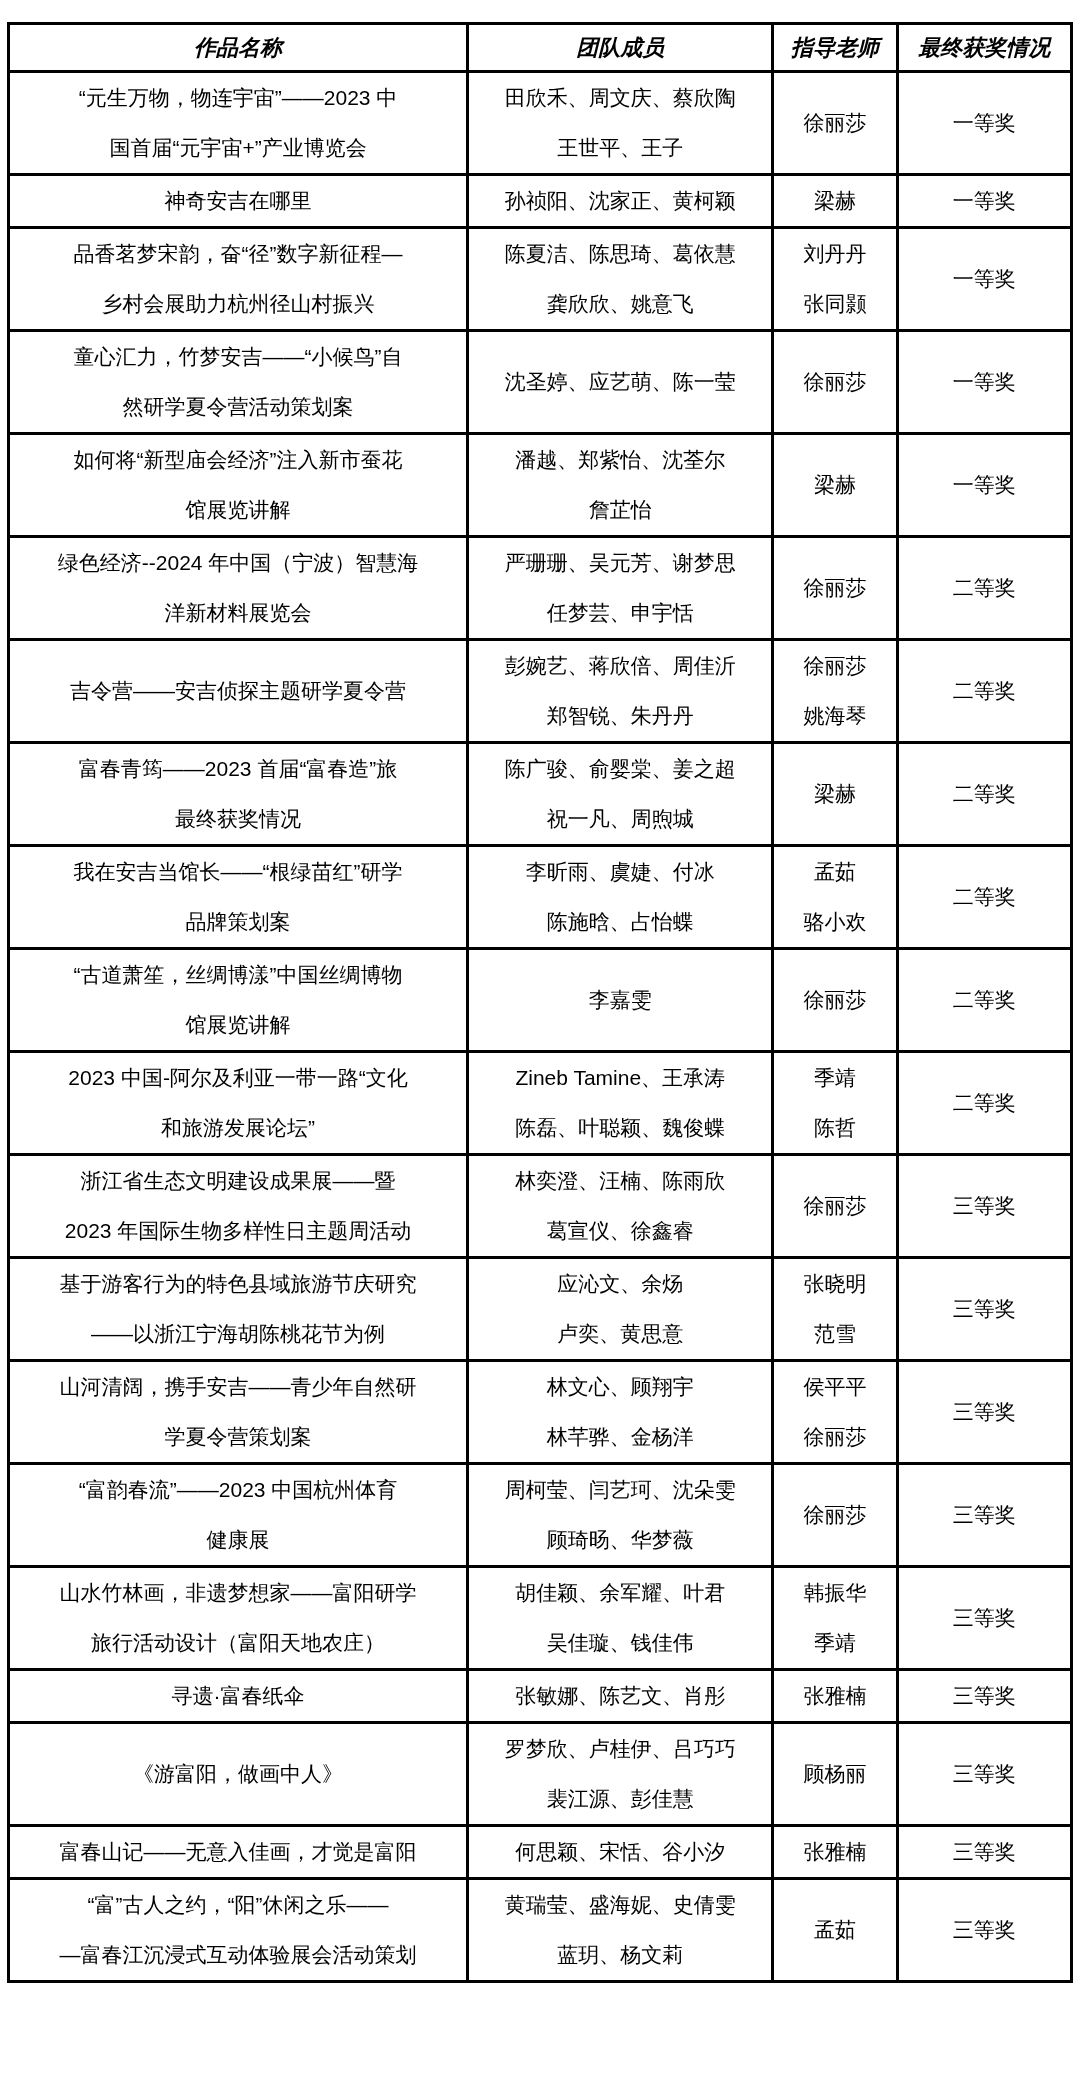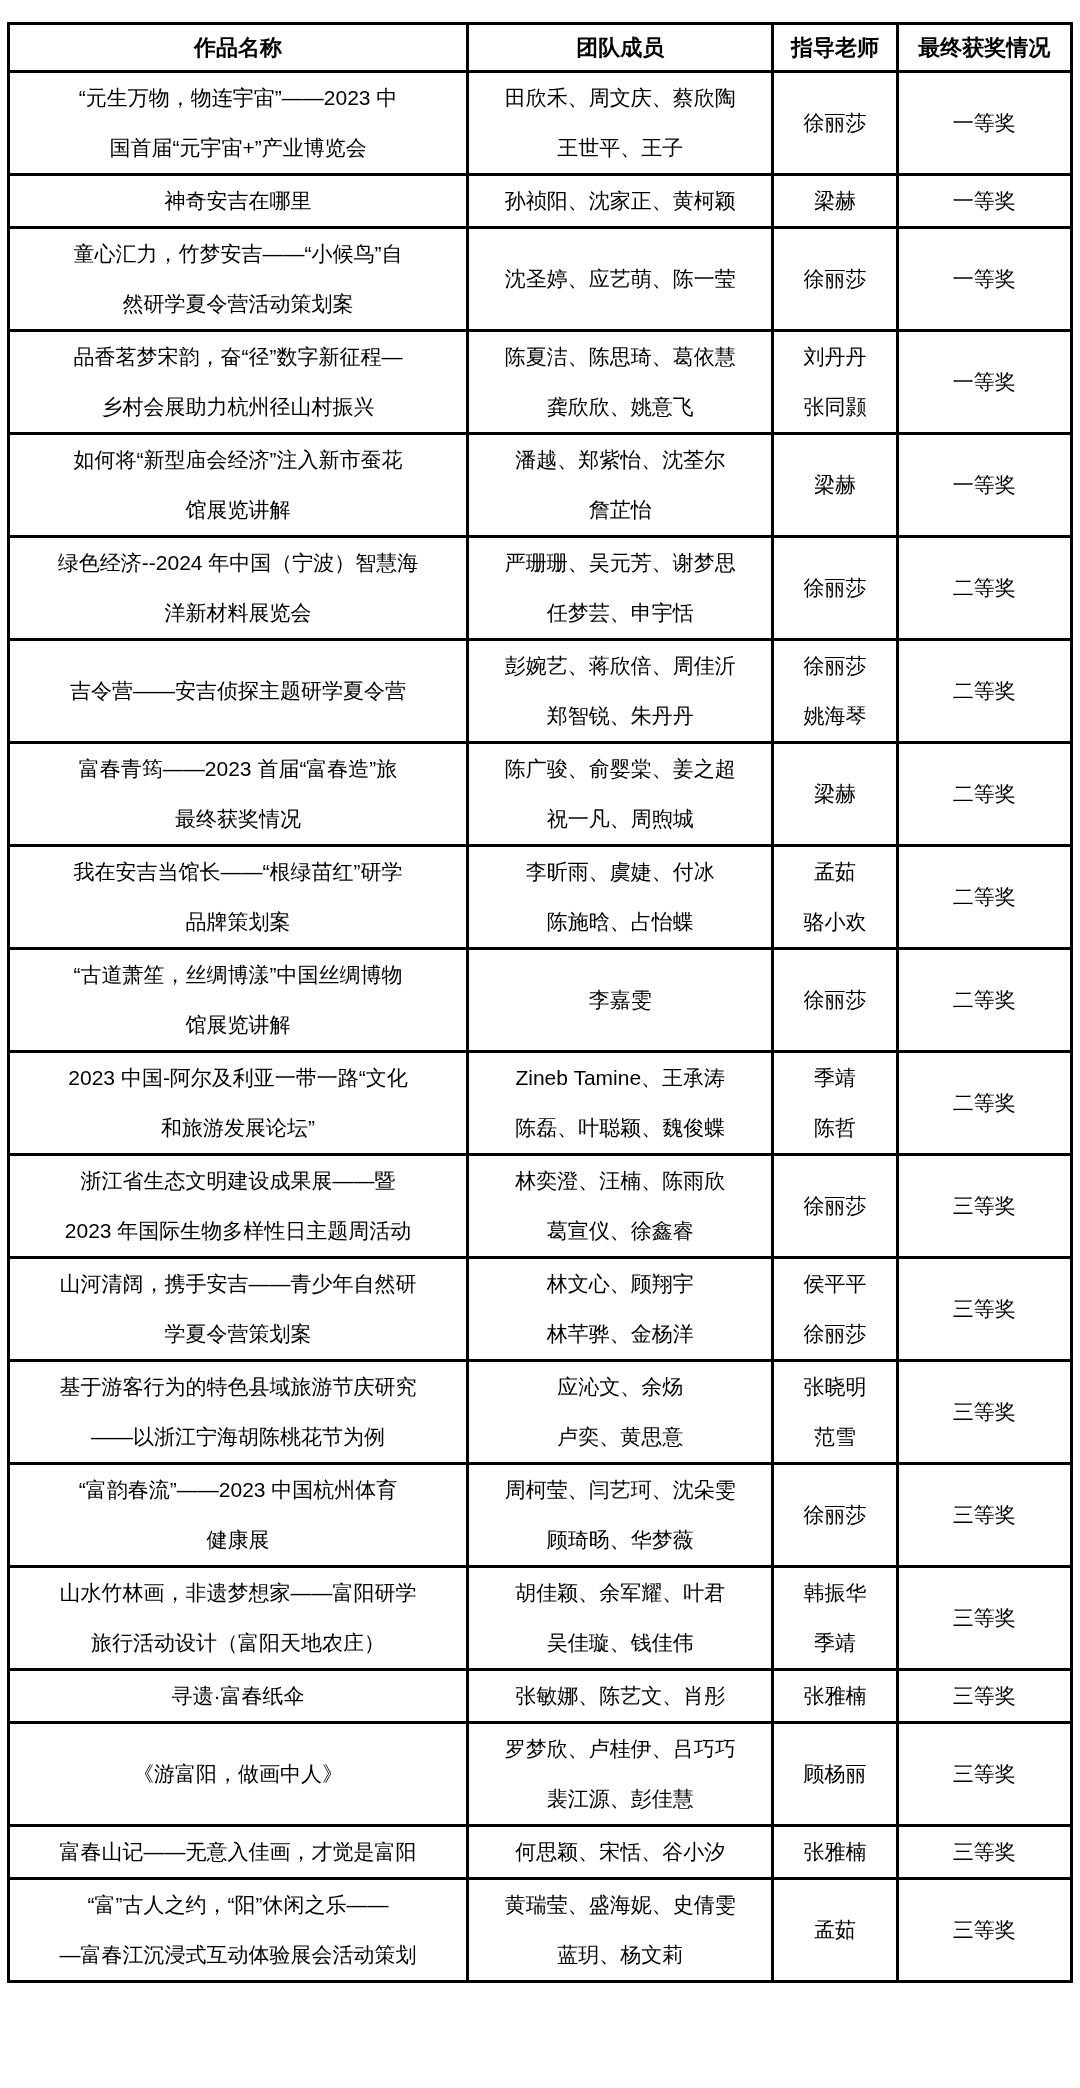--- a/index.html
+++ b/index.html
@@ -28,20 +28,21 @@
     vertical-align: middle;
     padding: 0 4px;
     overflow: hidden;
   }
   table.awards th {
     font-size: 22px;
     font-weight: 700;
     height: 45px;
     line-height: 26px;
     white-space: nowrap;
+    font-style: italic;
   }
   table.awards td {
     font-size: 21px;
     font-weight: 400;
   }
   tr.short td { height: 45px; margin-top: 43px; }
   tr.tall td { height: 100px; }
   .line {
     line-height: 50px;
     white-space: nowrap;
@@ -92,52 +93,52 @@
           </td>
           <td>
             <div class="line">梁赫</div>
           </td>
           <td>
             <div class="line">一等奖</div>
           </td>
         </tr>
         <tr class="tall">
           <td>
+            <div class="line">品香茗梦宋韵，奋“径”数字新征程—</div>
+            <div class="line">乡村会展助力杭州径山村振兴</div>
+          </td>
+          <td>
+            <div class="line">陈夏洁、陈思琦、葛依慧</div>
+            <div class="line">龚欣欣、姚意飞</div>
+          </td>
+          <td>
+            <div class="line">刘丹丹</div>
+            <div class="line">张同颢</div>
+          </td>
+          <td>
+            <div class="line">一等奖</div>
+          </td>
+        </tr>
+        <tr class="tall">
+          <td>
             <div class="line">童心汇力，竹梦安吉——“小候鸟”自</div>
             <div class="line">然研学夏令营活动策划案</div>
           </td>
           <td>
             <div class="line">沈圣婷、应艺萌、陈一莹</div>
           </td>
           <td>
             <div class="line">徐丽莎</div>
           </td>
           <td>
             <div class="line">一等奖</div>
           </td>
         </tr>
         <tr class="tall">
           <td>
-            <div class="line">品香茗梦宋韵，奋“径”数字新征程—</div>
-            <div class="line">乡村会展助力杭州径山村振兴</div>
-          </td>
-          <td>
-            <div class="line">陈夏洁、陈思琦、葛依慧</div>
-            <div class="line">龚欣欣、姚意飞</div>
-          </td>
-          <td>
-            <div class="line">刘丹丹</div>
-            <div class="line">张同颢</div>
-          </td>
-          <td>
-            <div class="line">一等奖</div>
-          </td>
-        </tr>
-        <tr class="tall">
-          <td>
             <div class="line">如何将“新型庙会经济”注入新市蚕花</div>
             <div class="line">馆展览讲解</div>
           </td>
           <td>
             <div class="line">潘越、郑紫怡、沈荃尔</div>
             <div class="line">詹芷怡</div>
           </td>
           <td>
             <div class="line">梁赫</div>
           </td>
@@ -253,47 +254,47 @@
           </td>
           <td>
             <div class="line">徐丽莎</div>
           </td>
           <td>
             <div class="line">三等奖</div>
           </td>
         </tr>
         <tr class="tall">
           <td>
+            <div class="line">基于游客行为的特色县域旅游节庆研究</div>
+            <div class="line">——以浙江宁海胡陈桃花节为例</div>
+          </td>
+          <td>
+            <div class="line">应沁文、余炀</div>
+            <div class="line">卢奕、黄思意</div>
+          </td>
+          <td>
+            <div class="line">张晓明</div>
+            <div class="line">范雪</div>
+          </td>
+          <td>
+            <div class="line">三等奖</div>
+          </td>
+        </tr>
+        <tr class="tall">
+          <td>
             <div class="line">山河清阔，携手安吉——青少年自然研</div>
             <div class="line">学夏令营策划案</div>
           </td>
           <td>
             <div class="line">林文心、顾翔宇</div>
             <div class="line">林芊骅、金杨洋</div>
           </td>
           <td>
             <div class="line">侯平平</div>
             <div class="line">徐丽莎</div>
-          </td>
-          <td>
-            <div class="line">三等奖</div>
-          </td>
-        </tr>
-        <tr class="tall">
-          <td>
-            <div class="line">基于游客行为的特色县域旅游节庆研究</div>
-            <div class="line">——以浙江宁海胡陈桃花节为例</div>
-          </td>
-          <td>
-            <div class="line">应沁文、余炀</div>
-            <div class="line">卢奕、黄思意</div>
-          </td>
-          <td>
-            <div class="line">张晓明</div>
-            <div class="line">范雪</div>
           </td>
           <td>
             <div class="line">三等奖</div>
           </td>
         </tr>
         <tr class="tall">
           <td>
             <div class="line">“富韵春流”——2023 中国杭州体育</div>
             <div class="line">健康展</div>
           </td>

